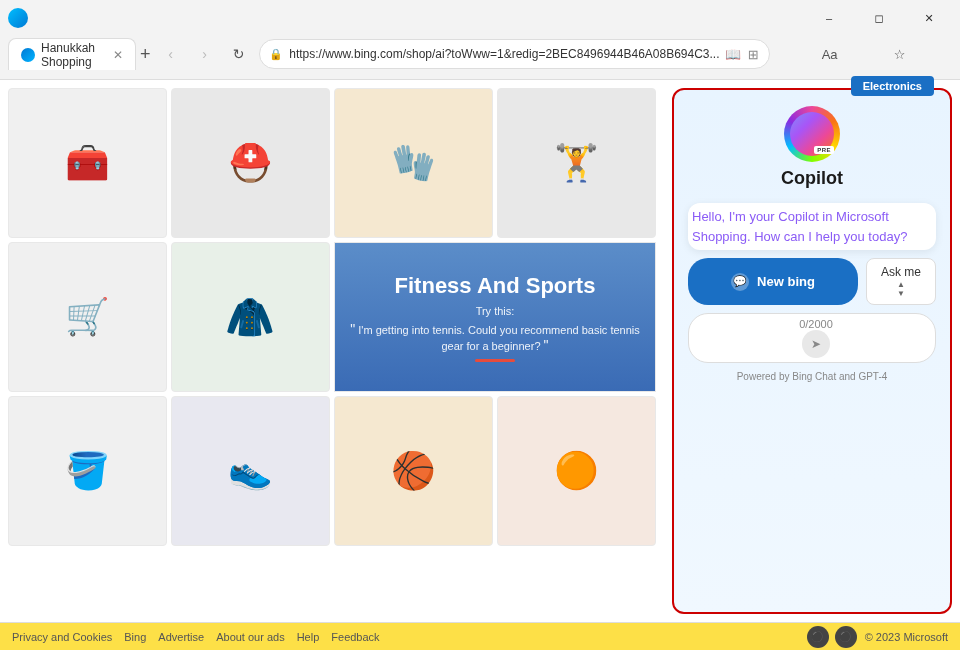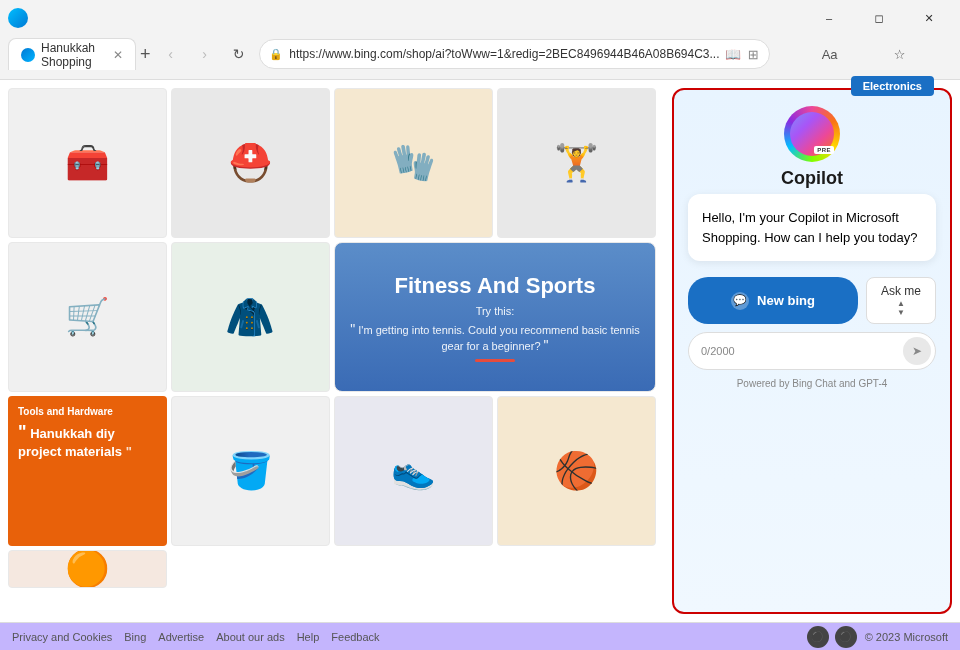--- a/index.html
+++ b/index.html
@@ -172,21 +172,21 @@
       align-items: center;
       justify-content: center;
       overflow: hidden;
       position: relative;
     }
     .grid-item.featured {
       grid-column: 3 / 5;
       grid-row: 2 / 3;
       background: linear-gradient(to bottom, #5b8dc9, #3a6bb5);
       color: white;
-      border-radius: 8px;
+      border-radius: 0;
     }
     .featured-content {
       text-align: center;
       padding: 12px;
     }
     .featured-title {
       font-size: 22px;
       font-weight: 700;
       color: white;
       margin-bottom: 6px;
@@ -295,34 +295,34 @@
       font-weight: 700;
       padding: 1px 3px;
       border-radius: 3px;
       letter-spacing: 0.5px;
     }
 
     .copilot-title {
       font-size: 18px;
       font-weight: 700;
       color: #1a1a1a;
-      margin-bottom: 5px;
+      margin-bottom: 14px;
     }
 
     
     .chat-bubble {
       background: white;
       border-radius: 12px;
-      padding: 14px;
+      padding: 4px;
       font-size: 13px;
-      color: #000000;
+      color: #8b5cf6;
       line-height: 1.5;
       box-shadow: 0 2px 8px rgba(0,0,0,0.08);
       width: 100%;
-      margin-bottom: 16px;
+      margin-bottom: 8px;
     }
 
     
     .action-row {
       display: flex;
       gap: 8px;
       width: 100%;
       margin-bottom: 8px;
     }
     .new-topic-btn {
@@ -357,20 +357,21 @@
     
     .input-row {
       display: flex;
       align-items: center;
       width: 100%;
       background: white;
       border: 1px solid #ddd;
       border-radius: 20px;
       padding: 4px 4px 4px 12px;
       margin-bottom: 8px;
+      flex-direction: column;
     }
     .char-count {
       font-size: 11px;
       color: #888;
       flex: 1;
     }
     .send-btn {
       width: 28px;
       height: 28px;
       background: #e8e8e8;
@@ -385,21 +386,21 @@
 
     .powered-by {
       font-size: 10px;
       color: #888;
       text-align: center;
     }
 
     
     .page-footer {
       height: 28px;
-      background: #c4b5fd;
+      background: #fde047;
       border-top: 1px solid #ddd;
       display: flex;
       align-items: center;
       justify-content: space-between;
       padding: 0 12px;
       font-size: 11px;
       color: #555;
     }
     .footer-left {
       display: flex;
@@ -513,29 +514,20 @@
           <div style="font-size:11px;color:rgba(255,255,255,0.9);margin-bottom:4px;">Try this:</div>
           <div style="font-size:11px;color:rgba(255,255,255,0.9);">
             <span style="font-size:14px;">"</span>
             <span>I'm getting into tennis. Could you recommend basic tennis gear for a beginner?</span>
             <span style="font-size:14px;">"</span>
           </div>
           <div class="featured-progress"></div>
         </div>
       </div>
 
-      <div class="orange-banner">
-        <div class="banner-label">Tools and Hardware</div>
-        <div class="banner-quote">
-          <span style="font-size:18px;">"</span>
-          <span>Hanukkah diy</span><br>
-          <span>project materials</span>
-          <span style="color:rgba(255,255,255,0.8);">"</span>
-        </div>
-      </div>
       <div class="grid-item sink">
         <span class="product-icon">🪣</span>
       </div>
       <div class="grid-item shoes">
         <span class="product-icon">👟</span>
       </div>
       <div class="grid-item ball">
         <span class="product-icon">🏀</span>
       </div>
       <div class="grid-item mat">

